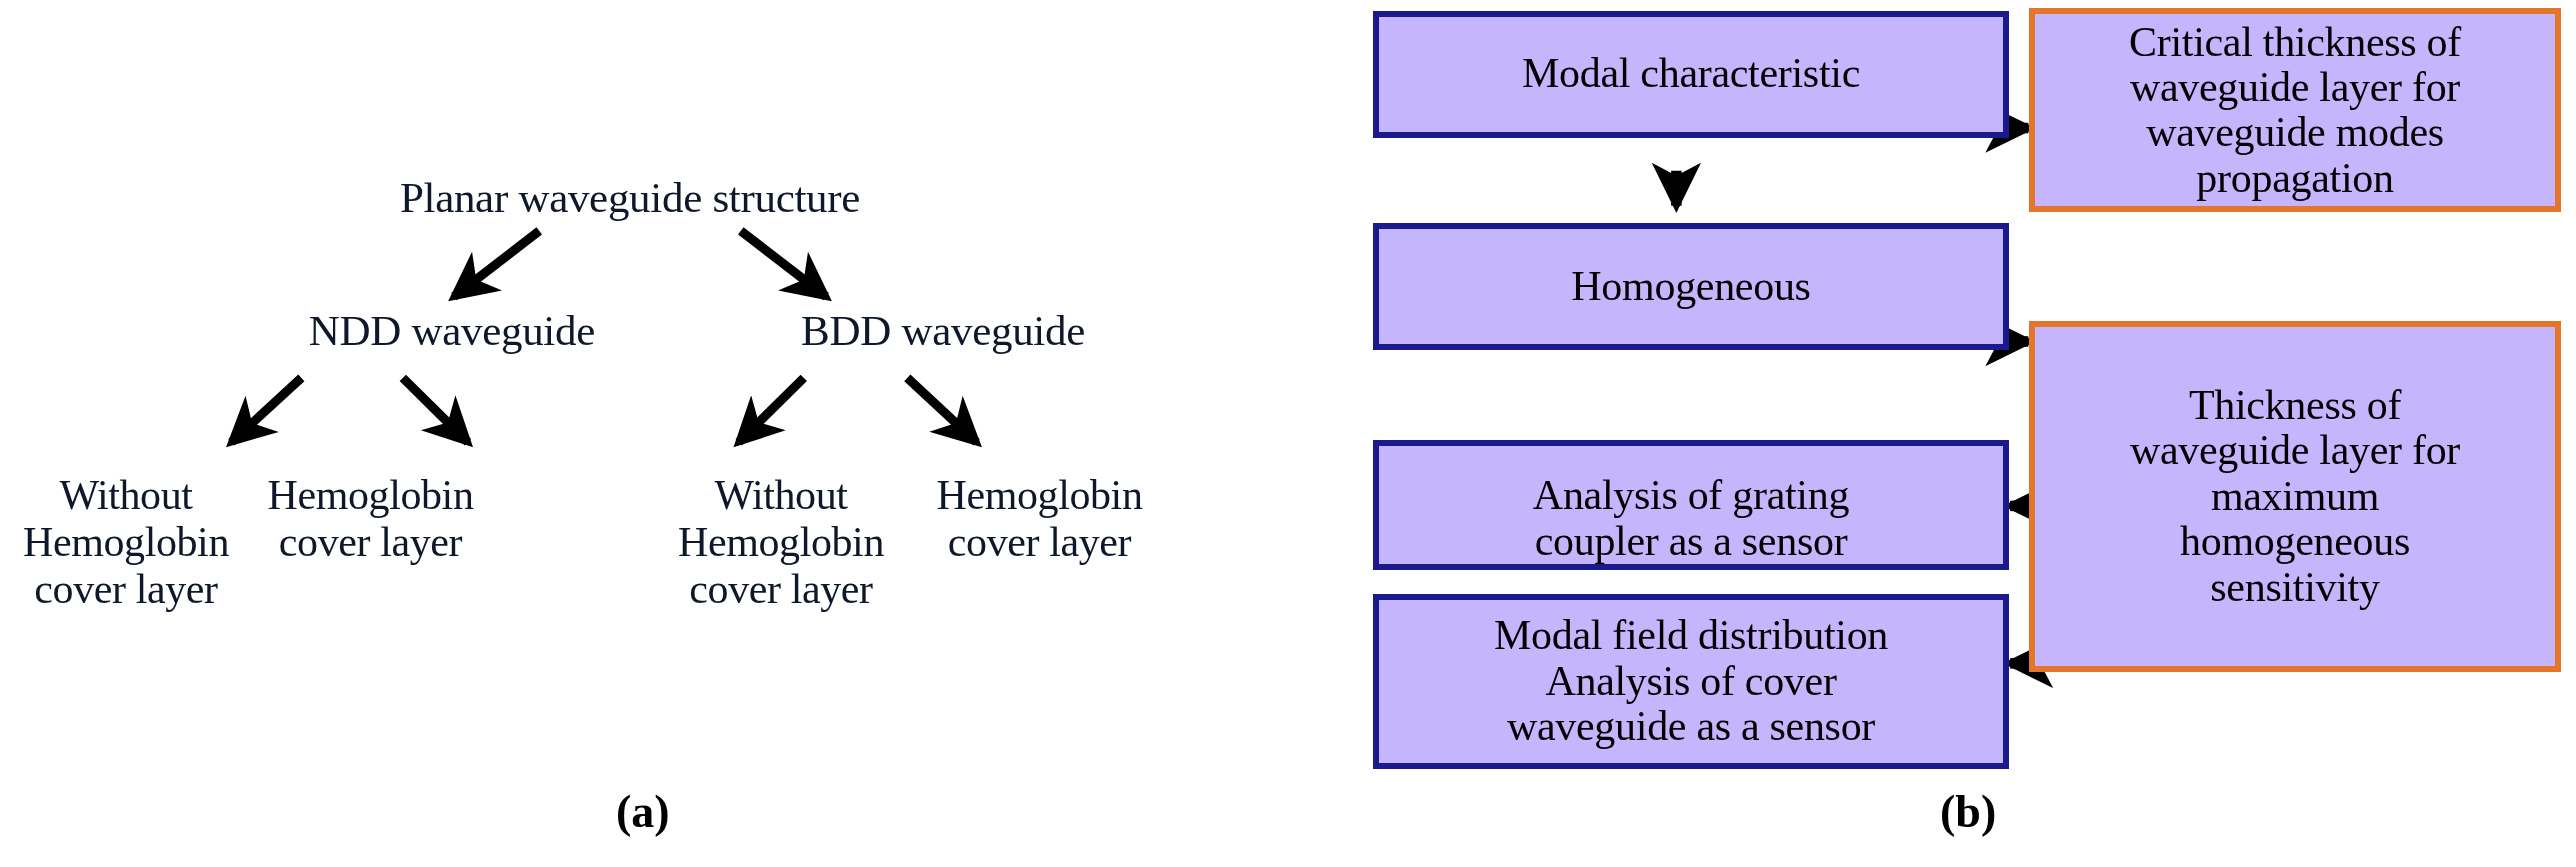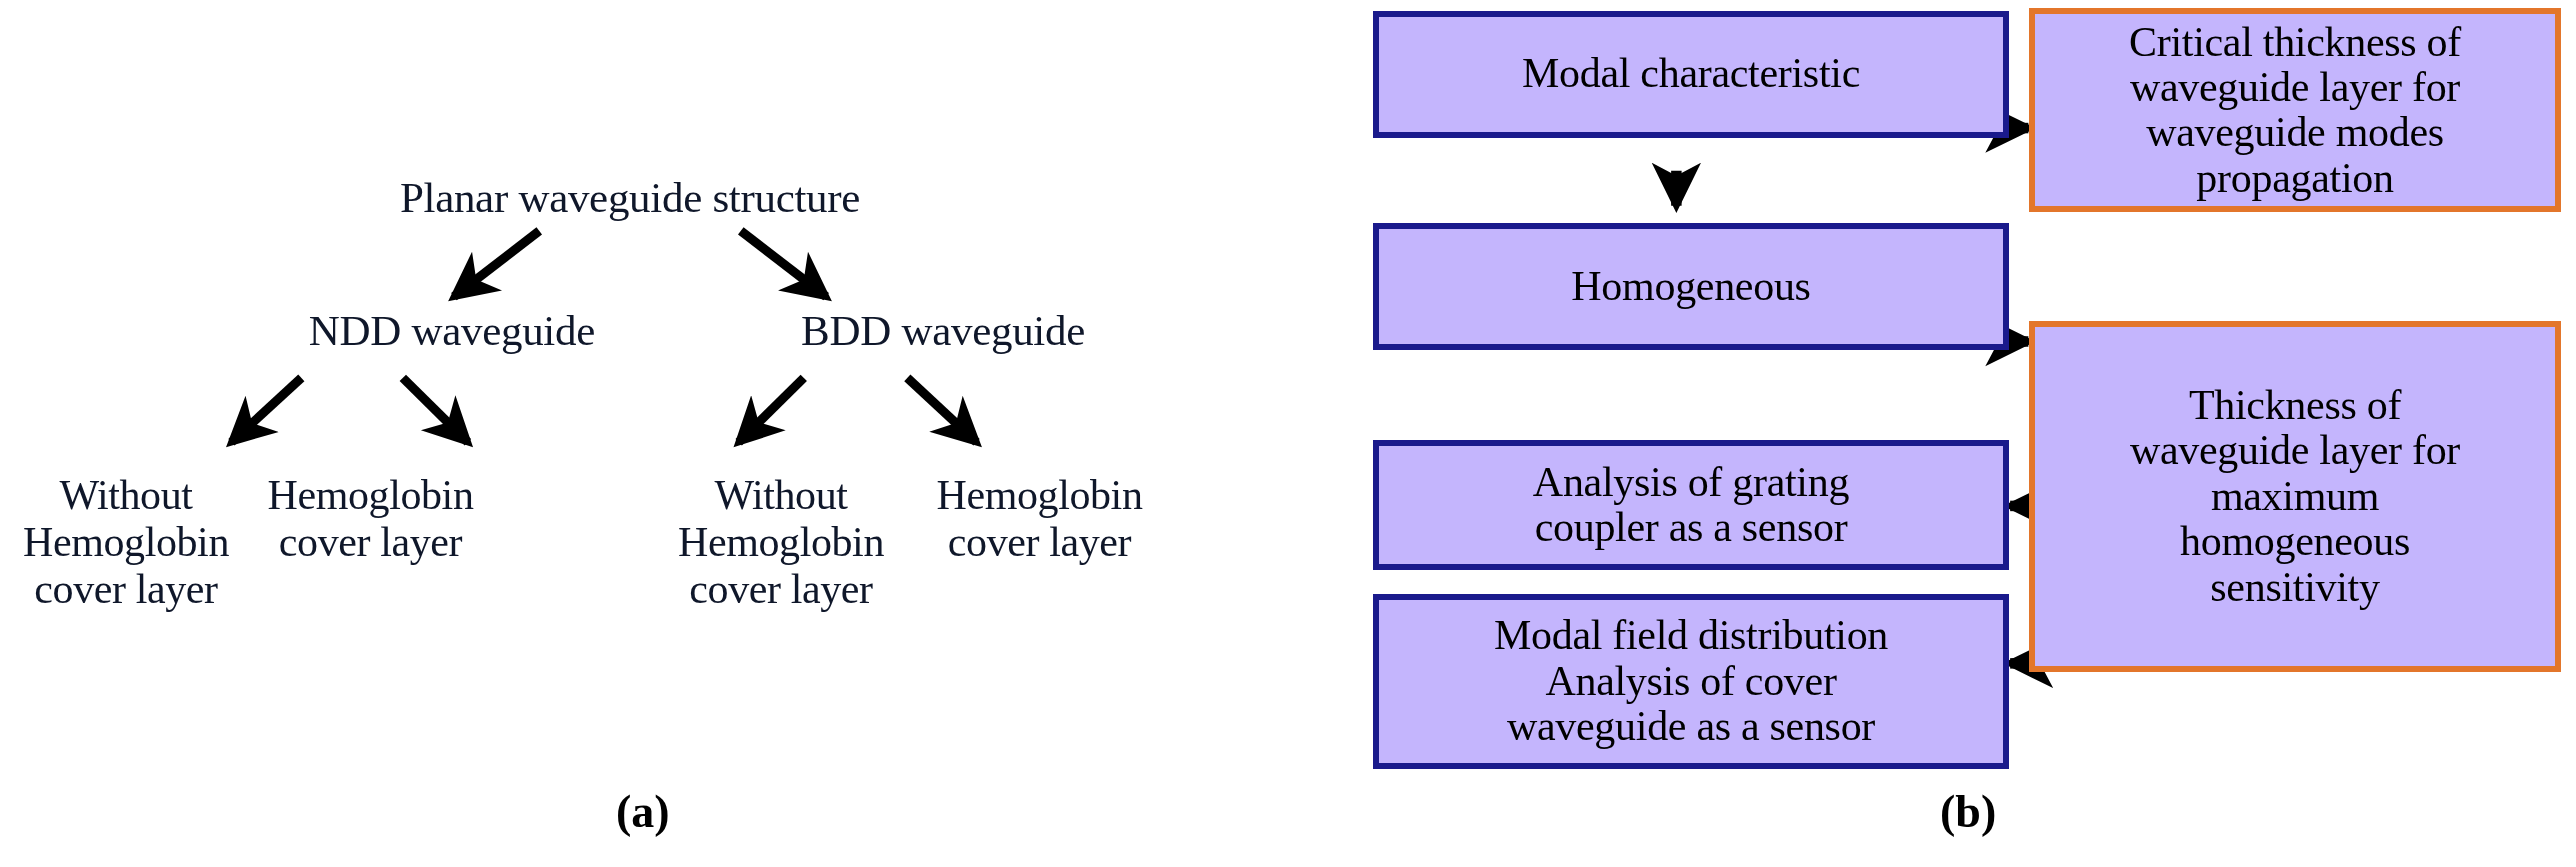--- a/index.html
+++ b/index.html
@@ -166,21 +166,21 @@
         <div>Modal characteristic</div>
       </div>
     </div>
 
     <div class="fbox fbox-blue" style="left:1373px; top:223px; width:636px; height:127px;">
       <div class="inner">
         <div>Homogeneous</div>
       </div>
     </div>
 
-    <div class="fbox fbox-blue" style="left:1373px; top:440px; width:636px; height:130px;">
+    <div class="fbox fbox-blue" style="left:1373px; top:440px; width:636px; height:130px;align-items:flex-end;">
       <div class="inner">Analysis of grating
 coupler as a sensor</div>
     </div>
 
     <div class="fbox fbox-blue" style="left:1373px; top:594px; width:636px; height:175px;">
       <div class="inner">Modal field distribution
 Analysis of cover
 waveguide as a sensor</div>
     </div>
 

